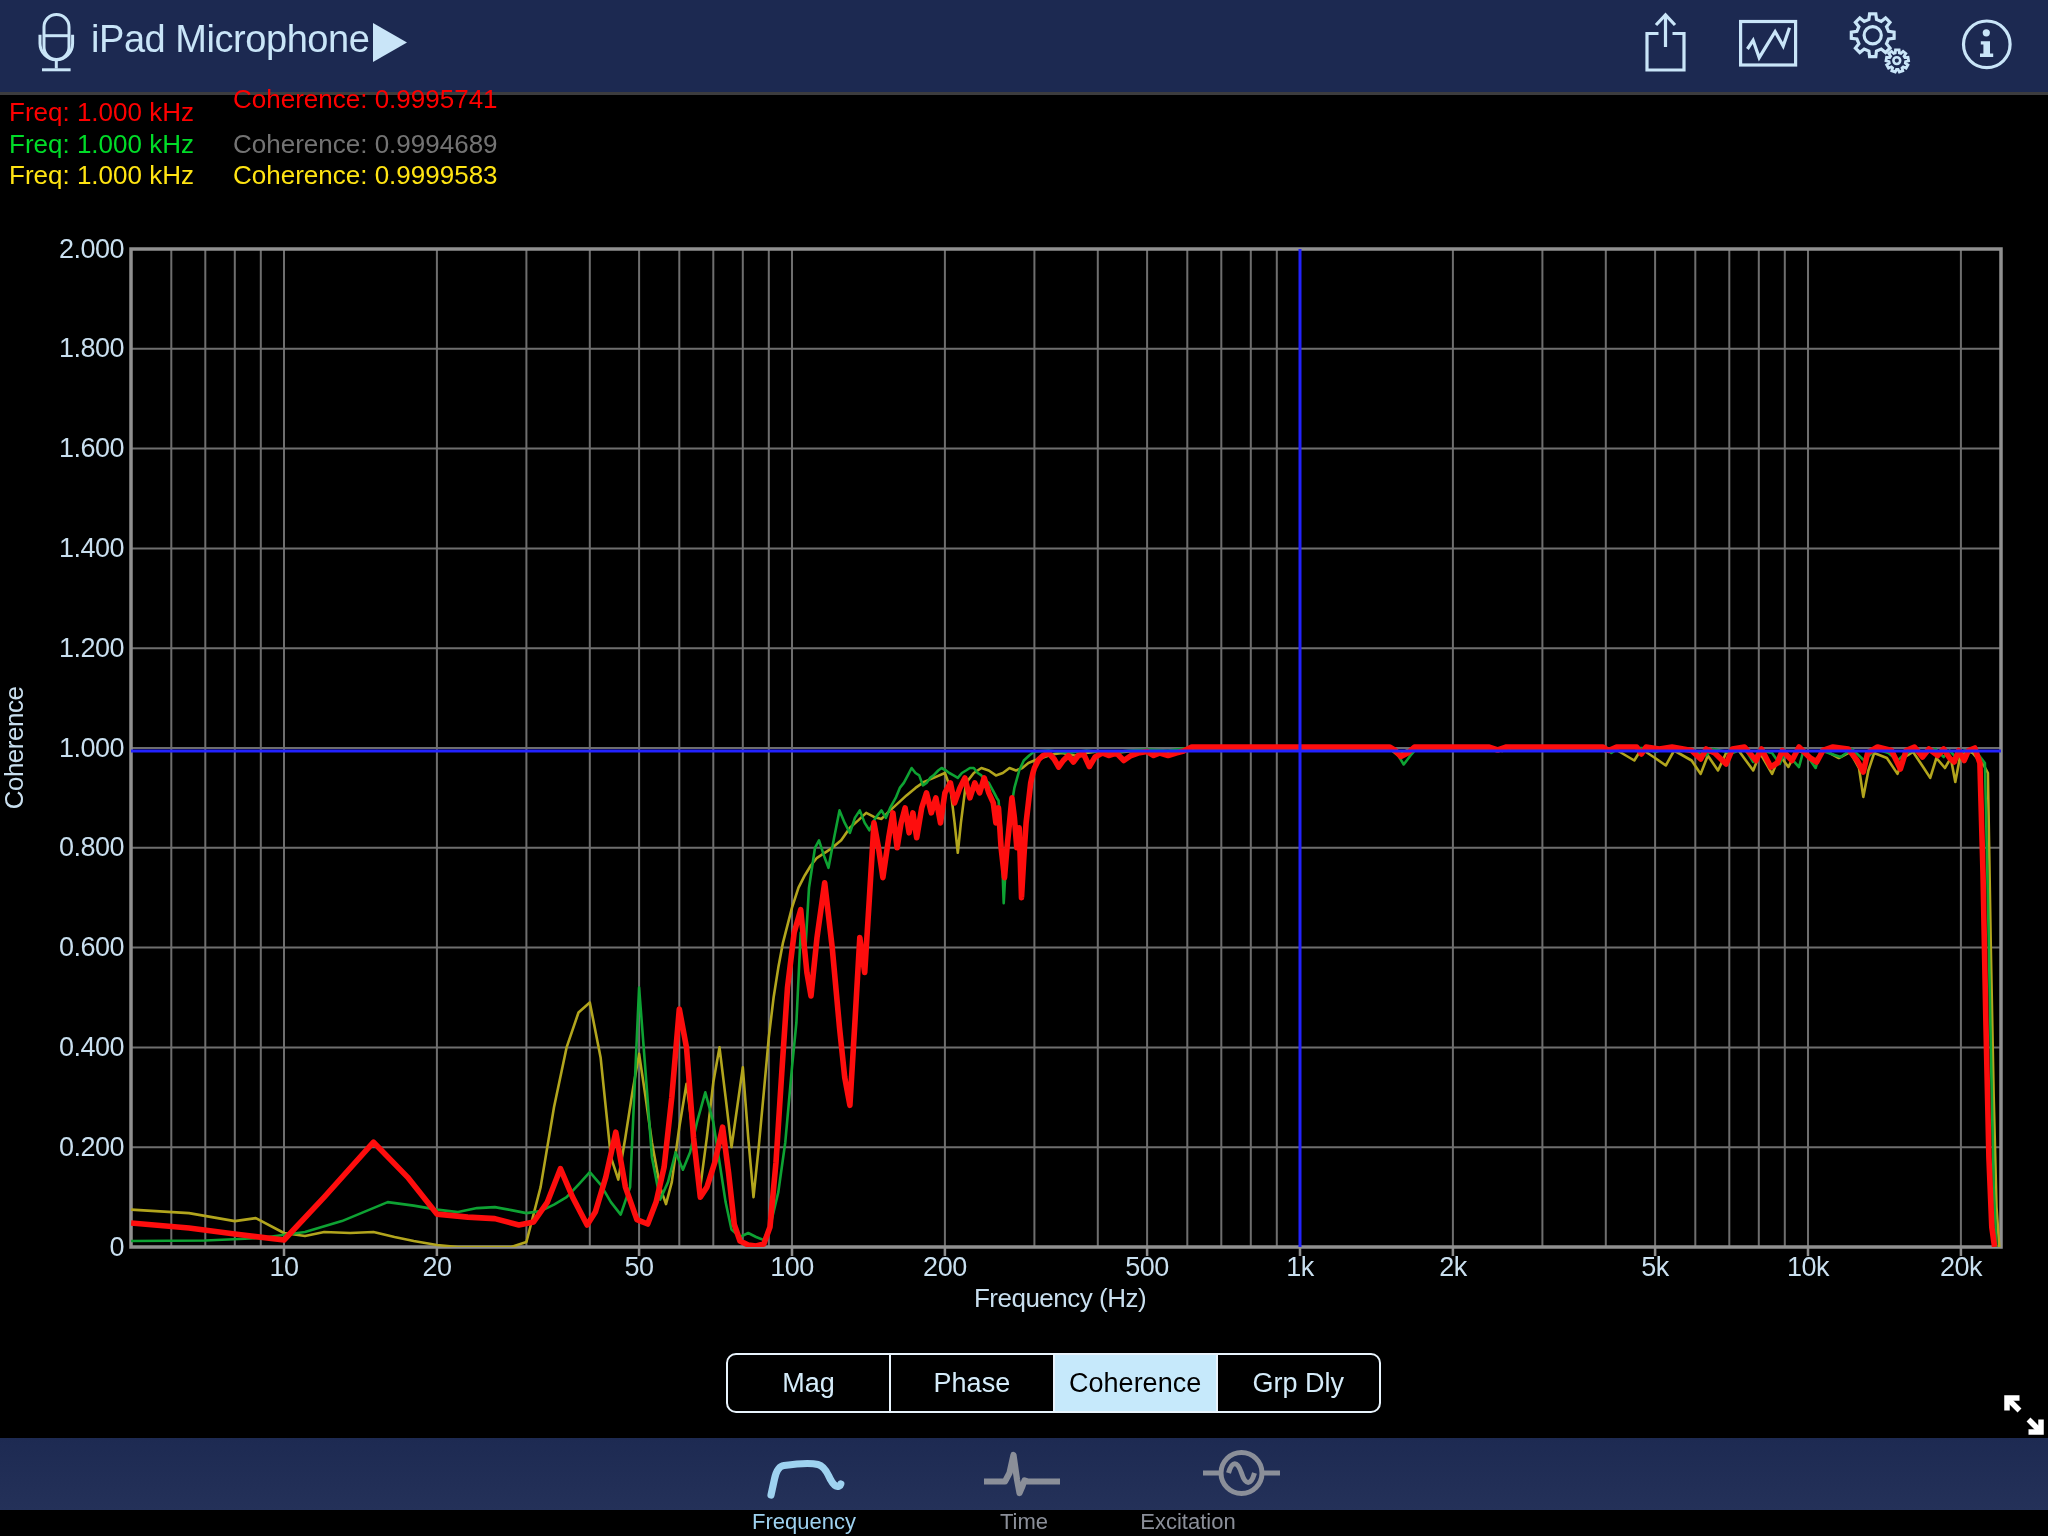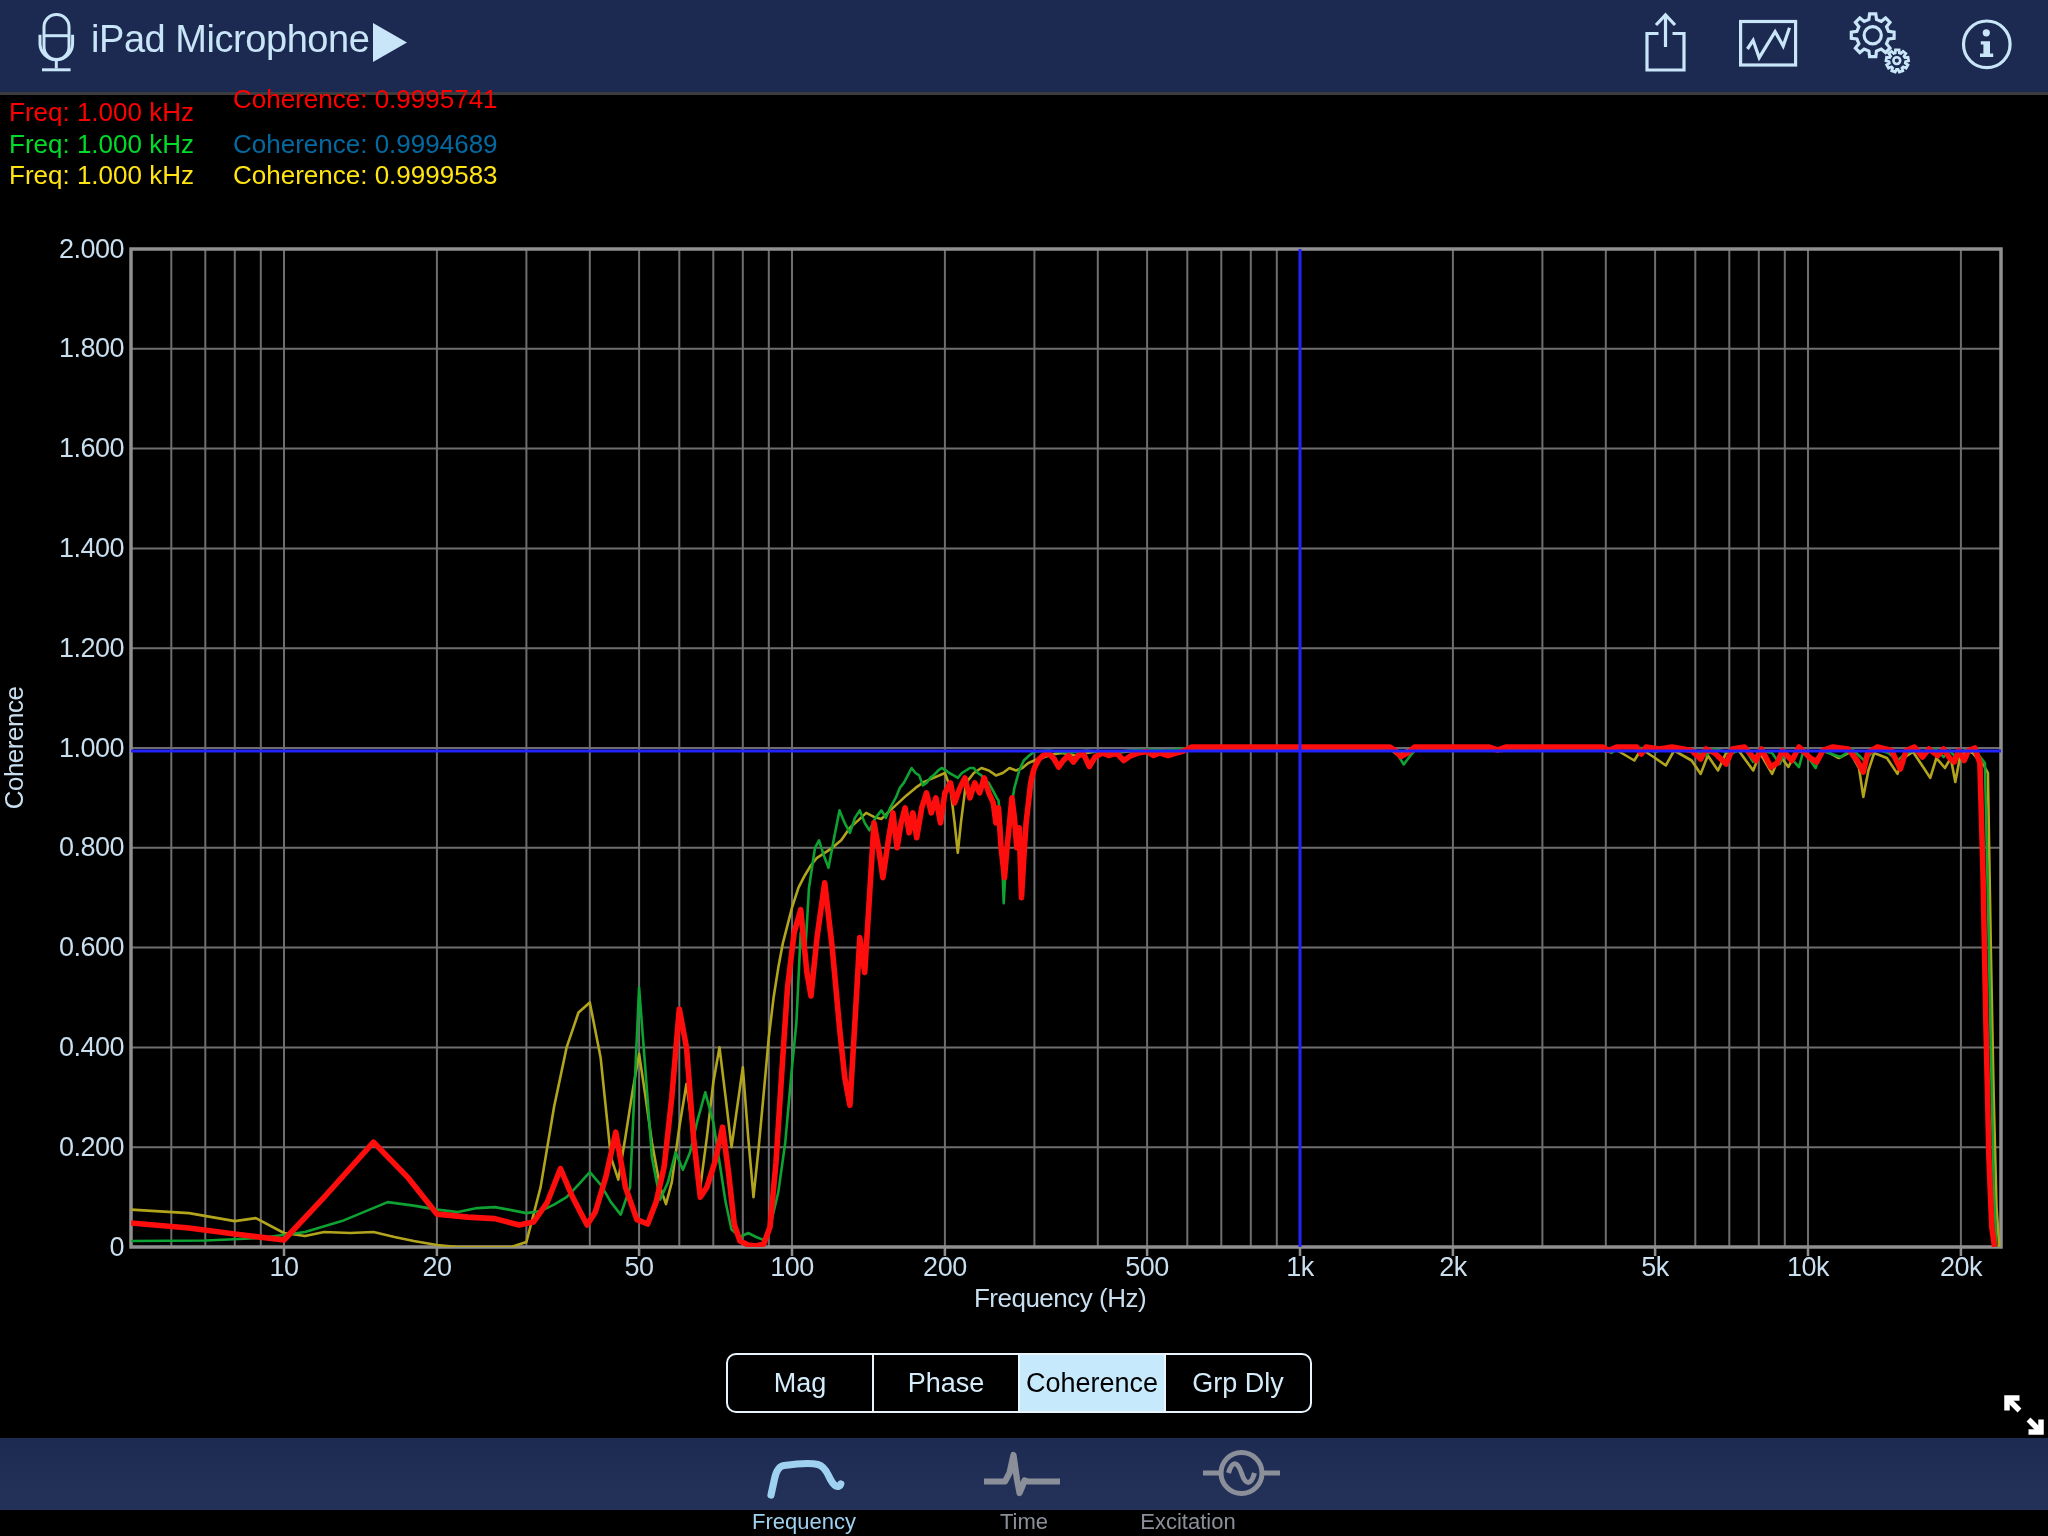--- a/index.html
+++ b/index.html
@@ -1,19 +1,19 @@
 <!DOCTYPE html>
 <html><head><meta charset="utf-8"><style>
 *{margin:0;padding:0;box-sizing:border-box}
 html,body{width:2048px;height:1536px;background:#000;overflow:hidden;font-family:"Liberation Sans",sans-serif}
 #topbar{position:absolute;left:0;top:0;width:2048px;height:92px;background:#1c2951}
 #hairline{position:absolute;left:0;top:92px;width:2048px;height:3px;background:#3c3c3e}
 #title{position:absolute;left:91px;top:18px;font-size:38px;letter-spacing:-0.45px;color:#c9e5f8}
 .st{position:absolute;font-size:26px;white-space:pre}
-#seg{position:absolute;left:726px;top:1353px;width:586px;height:60px;border:2px solid #e9f4fd;border-radius:10px;display:flex;overflow:hidden}
+#seg{position:absolute;left:726px;top:1353px;width:655px;height:60px;border:2px solid #e9f4fd;border-radius:10px;display:flex;overflow:hidden}
 .sg{flex:1;display:flex;align-items:center;justify-content:center;font-size:27px;color:#d5ecfa;border-right:2px solid #e9f4fd}
 .sg:last-child{border-right:none}
 .sel{background:#c6e9fb;color:#000}
 #tabbar{position:absolute;left:0;top:1438px;width:2048px;height:72px;background:linear-gradient(#1d2a52,#243159)}
 .tlab{position:absolute;top:71px;font-size:22px;transform:translateX(-50%)}
 </style></head><body>
 <svg width="2048" height="1536" viewBox="0 0 2048 1536" style="position:absolute;left:0;top:0">
 <defs>
       <clipPath id="pc">
         <rect x="131.0" y="249.0" width="1870.0" height="998.0"></rect>
@@ -81,21 +81,21 @@
 </g>
 <g fill="#c9e5f8">
       <circle cx="1986.3" cy="32.8" r="3.6"></circle>
       <path d="M1980.8 41.2 H1990 V53.6 H1993.2 V57 H1980 V53.6 H1983.4 V44.6 H1980.8 Z"></path>
     </g>
 </svg>
 <div id="title">iPad Microphone</div>
 <div class="st" style="left:9px;top:97px;color:#fe0000">Freq: 1.000 kHz</div>
 <div class="st" style="left:233px;top:84px;color:#fe0000">Coherence: 0.9995741</div>
 <div class="st" style="left:9px;top:128.5px;color:#00dc28">Freq: 1.000 kHz</div>
-<div class="st" style="left:233px;top:128.5px;color:#0369a1">Coherence: 0.9994689</div>
+<div class="st" style="left:233px;top:128.5px;color:#737373">Coherence: 0.9994689</div>
 <div class="st" style="left:9px;top:160px;color:#ffe412">Freq: 1.000 kHz</div>
 <div class="st" style="left:233px;top:160px;color:#ffe412">Coherence: 0.9999583</div>
 <div id="seg">
     <div class="sg">Mag</div>
     <div class="sg">Phase</div>
     <div class="sg sel">Coherence</div>
     <div class="sg">Grp Dly</div>
   </div>
 <svg width="48" height="48" viewBox="0 0 48 48" style="position:absolute;left:2000px;top:1391px">
 <g stroke="#ffffff" stroke-width="5.5" fill="none">

